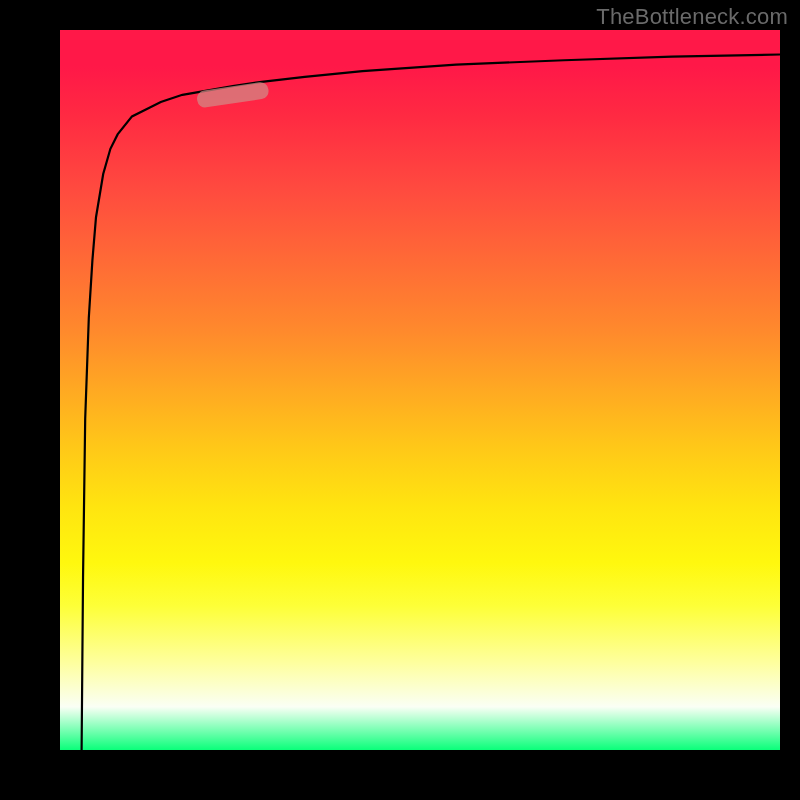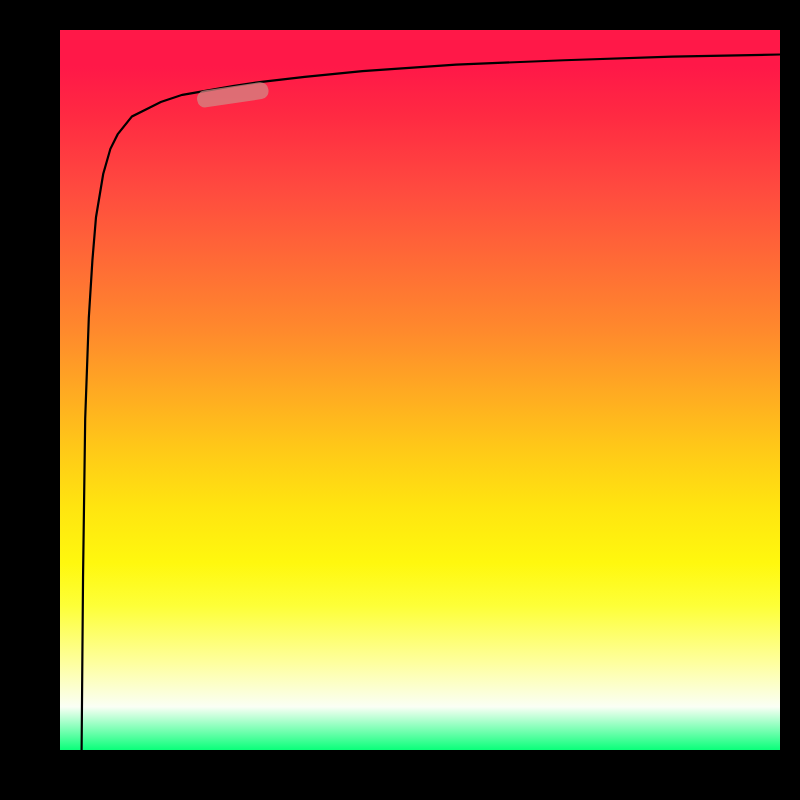--- a/index.html
+++ b/index.html
@@ -30,18 +30,19 @@
     );
   }
   .curve-svg { position: absolute; left: 60px; top: 30px; width: 720px; height: 720px; }
   .curve-line { fill: none; stroke: #000; stroke-width: 2.2; }
   .marker { fill: #d18a86; opacity: 0.72; }
 </style>
 </head>
 <body>
 
 <div class="frame">
+  <div class="watermark">TheBottleneck.com</div>
   <div class="plot-area"></div>
   <svg class="curve-svg" viewBox="0 0 720 720">
     <path id="curve-path" class="curve-line" d="M21.60,720.00 L23.04,547.20 L25.20,388.80 L28.80,288.00 L32.40,230.40 L36.00,187.20 L43.20,144.00 L50.40,118.80 L57.60,104.40 L72.00,86.40 L86.40,79.20 L100.80,72.00 L122.40,64.80 L144.00,61.20 L172.80,56.16 L201.60,51.84 L244.80,46.80 L302.40,41.04 L396.00,34.56 L504.00,30.24 L612.00,26.64 L720.00,24.48"></path>
     <rect id="marker-rect" class="marker" rx="8" ry="8" x="136.80" y="56.30" width="72" height="17" transform="rotate(-8.53 172.80 64.80)"></rect>
   </svg>
 </div>
 
 </body></html>

